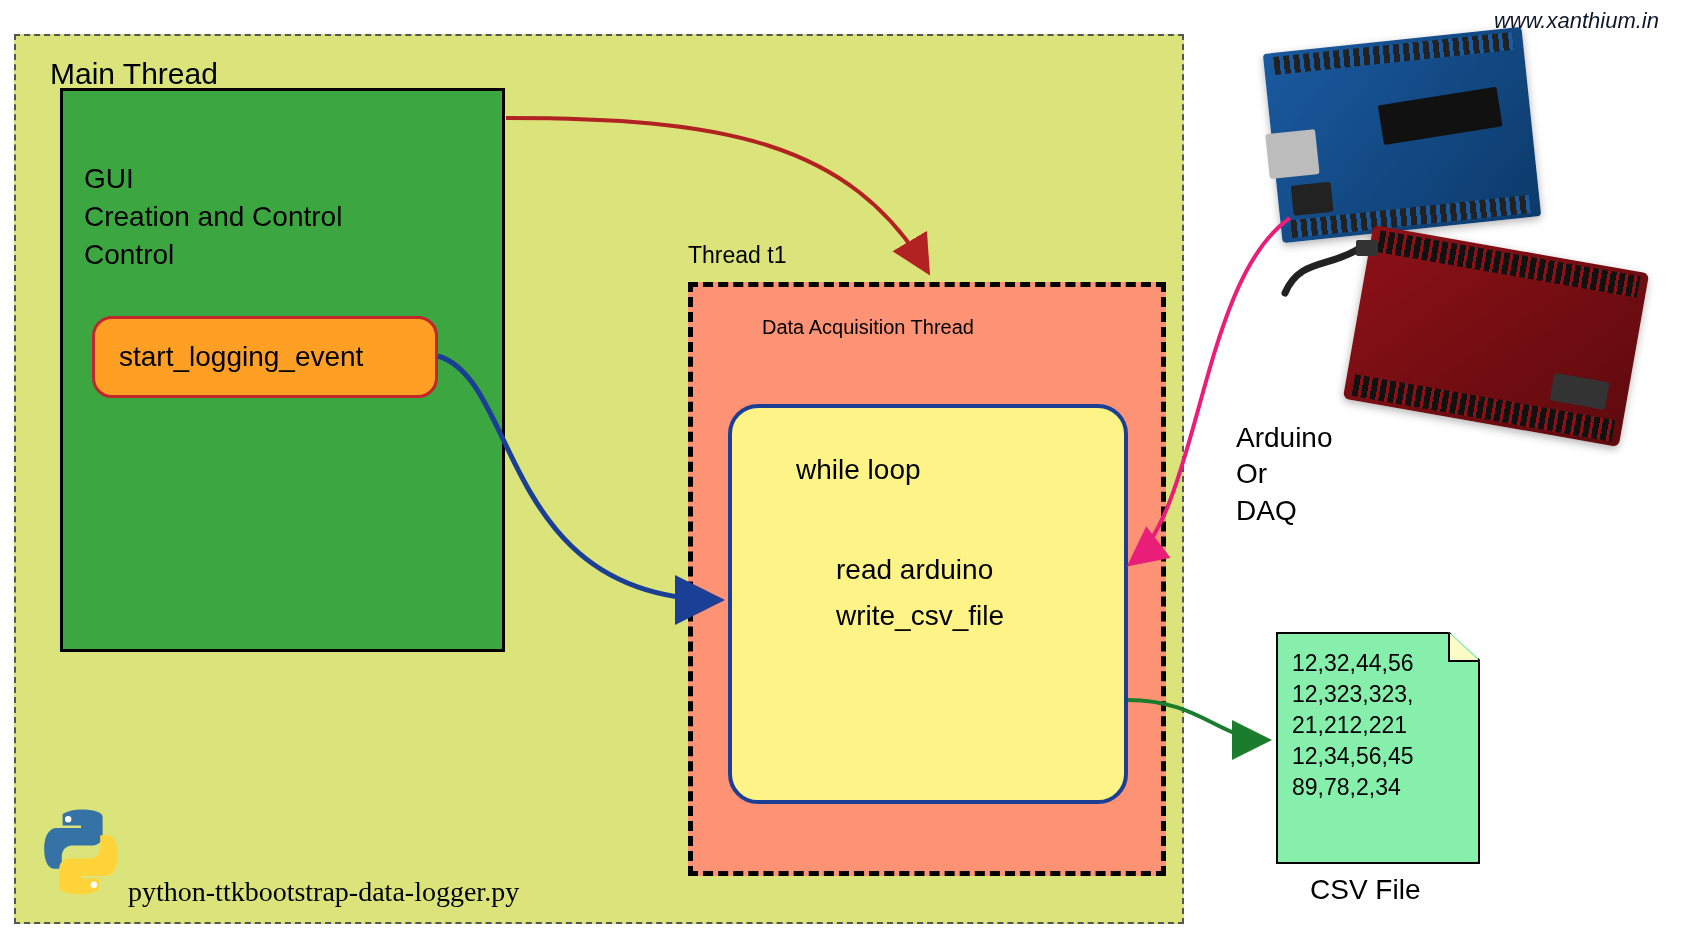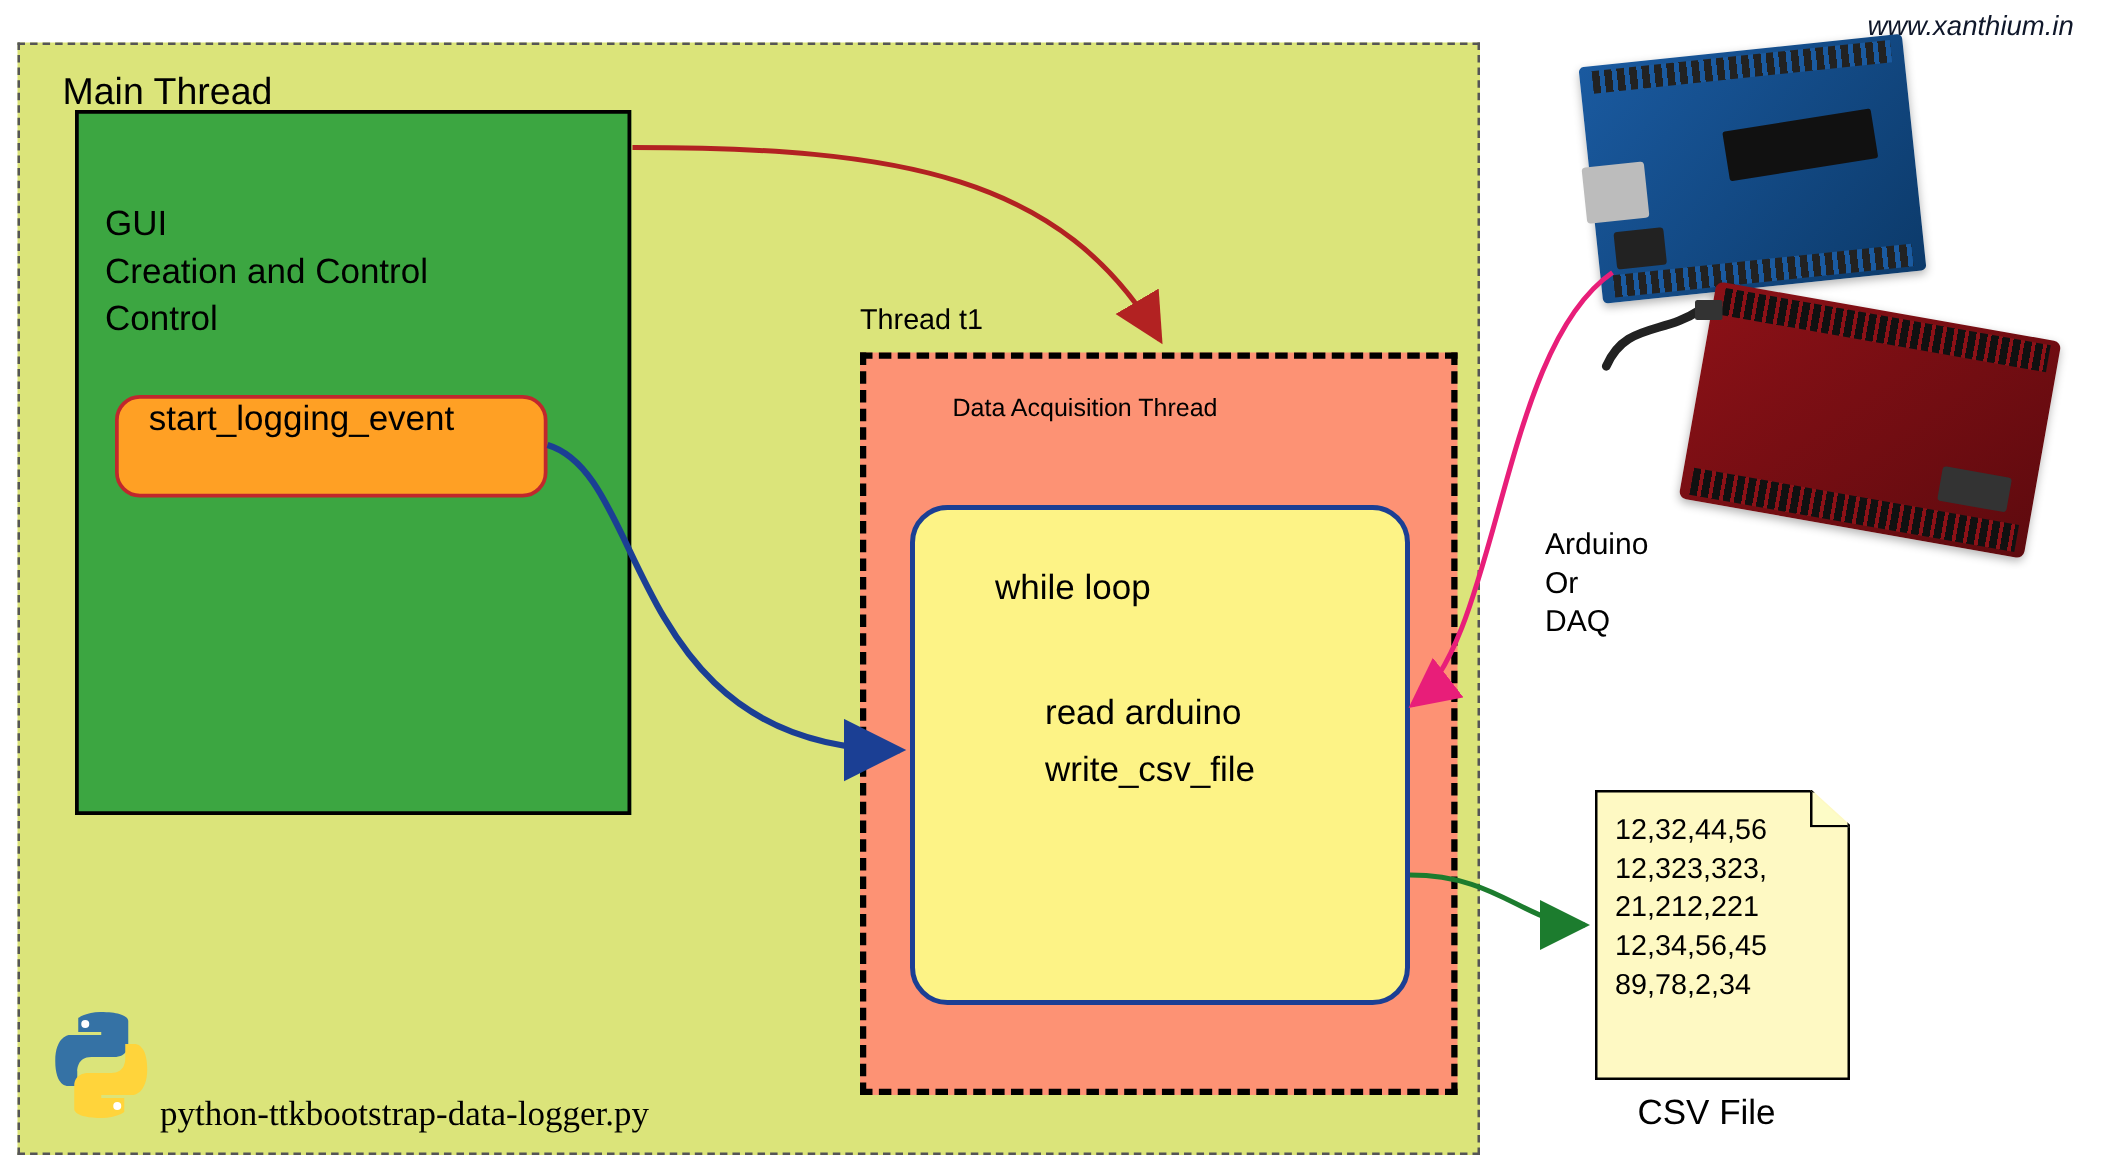--- a/index.html
+++ b/index.html
@@ -54,20 +54,21 @@
   .orange-button {
     position: absolute;
     left: 92px;
     top: 316px;
     width: 346px;
     height: 82px;
     background: #FFA024;
     border: 3px solid #C1272D;
     border-radius: 20px;
     display: flex;
+    align-items: center;
     padding-left: 24px;
     font-size: 28px;
   }
   .thread-t1-label {
     position: absolute;
     left: 688px;
     top: 242px;
     font-size: 23px;
   }
   .coral-box {
@@ -124,30 +125,30 @@
     position: absolute;
     left: 128px;
     top: 876px;
     font-size: 28px;
     font-family: Liberation Serif, serif;
   }
   .hw-label {
     position: absolute;
     left: 1236px;
     top: 420px;
-    font-size: 24px;
+    font-size: 28px;
     line-height: 1.3;
   }
   .csv-doc {
     position: absolute;
     left: 1276px;
     top: 632px;
     width: 204px;
     height: 232px;
-    background: #fef9c3;
+    background: #86efac;
     border: 2px solid #000;
     padding: 14px 14px;
     font-size: 23px;
     line-height: 1.35;
     clip-path: polygon(0 0, 85% 0, 100% 12%, 100% 100%, 0 100%);
   }
   .csv-fold {
     position: absolute;
     left: 1448px;
     top: 632px;

